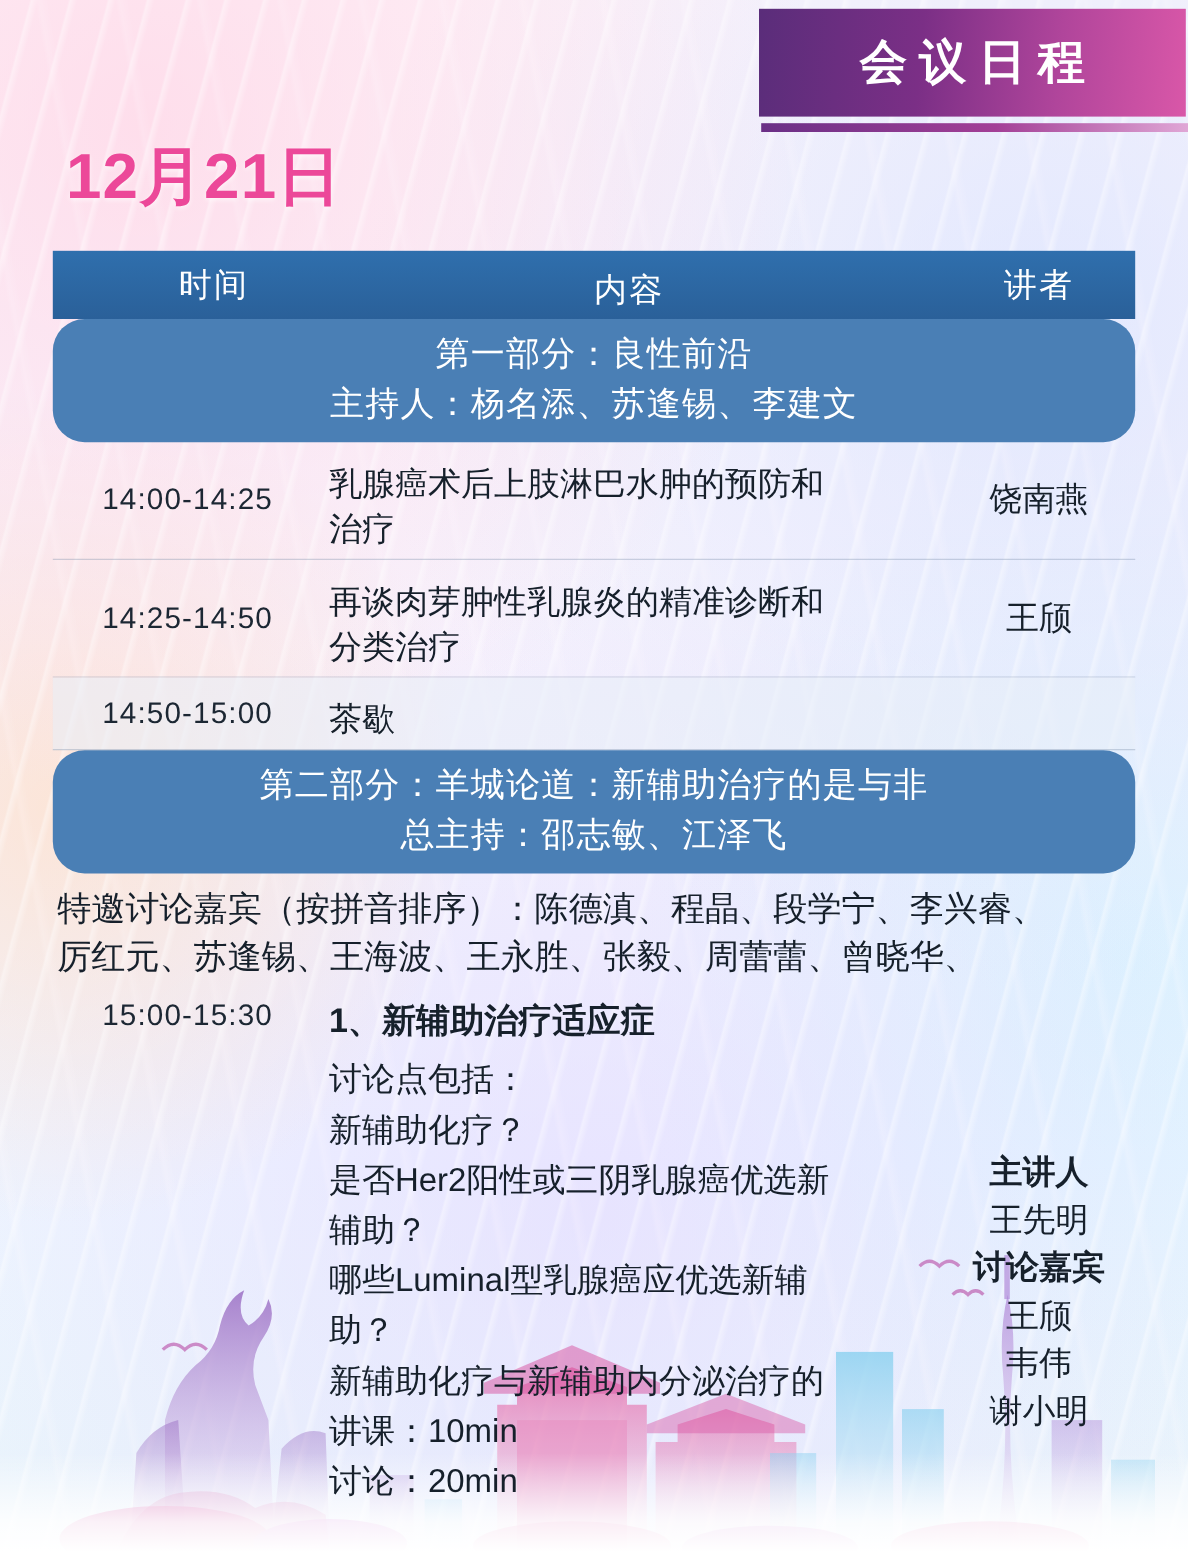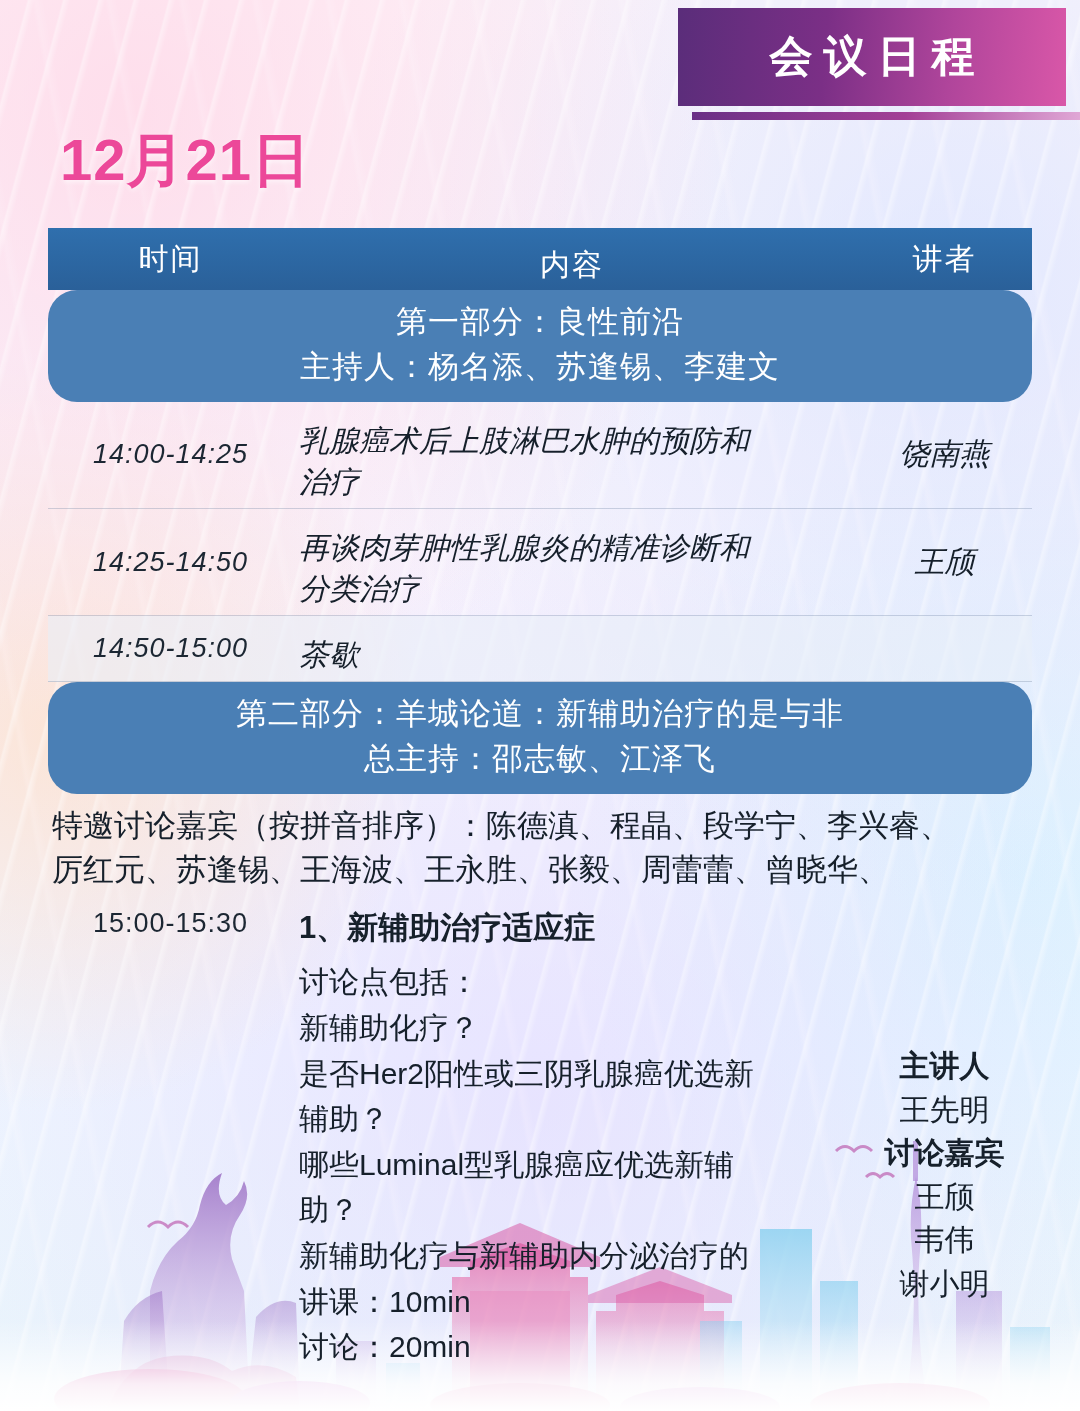--- a/index.html
+++ b/index.html
@@ -51,21 +51,21 @@
     bottom: 0;
     width: 1080px;
     height: 90px;
     background: linear-gradient(180deg, rgba(255,255,255,0) 0%, rgba(255,255,255,0.85) 70%, #ffffff 100%);
   }
 
   
   .header-badge {
     position: absolute;
     top: 8px;
-    right: 14px;
+    right: 2px;
     width: 388px;
     height: 98px;
     background: linear-gradient(95deg, #5a2d7a 0%, #7b2f86 38%, #b0459b 70%, #d957a8 100%);
     display: flex;
     align-items: center;
     justify-content: center;
   }
   .header-badge-text {
     color: #ffffff;
     font-size: 43px;
@@ -137,20 +137,21 @@
   
   .row-head {
     background: linear-gradient(180deg, #2f6fad 0%, #2a6099 100%);
     height: 62px;
   }
   .row-head .col-time,
   .row-head .col-speaker {
     color: #ffffff;
     font-size: 30px;
     letter-spacing: 2px;
+    padding-left: 24px;
   }
   .row-head .col-content {
     color: #ffffff;
     font-size: 30px;
     letter-spacing: 2px;
     display: flex;
     align-items: center;
     justify-content: center;
   }
 
@@ -167,21 +168,20 @@
   }
   .row-section .sect-line {
     display: block;
   }
 
   
   .row-item {
     background: rgba(255, 255, 255, 0.0);
     border-bottom: 1px solid rgba(120, 140, 170, 0.35);
     min-height: 96px;
-    font-style: italic;
   }
   .row-item.alt {
     background: rgba(232, 238, 248, 0.55);
     min-height: 62px;
   }
 
   
   .guests {
     font-size: 31px;
     line-height: 1.42;

